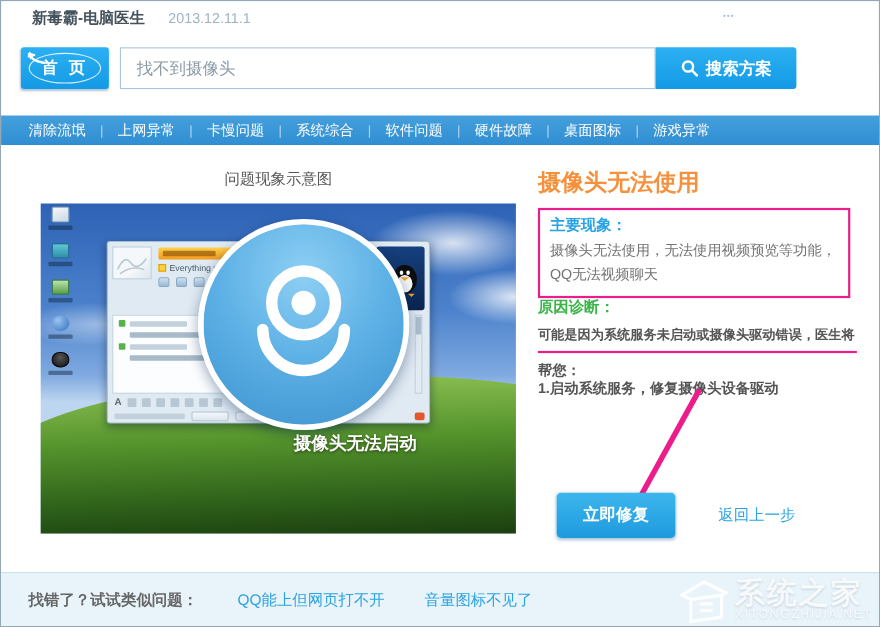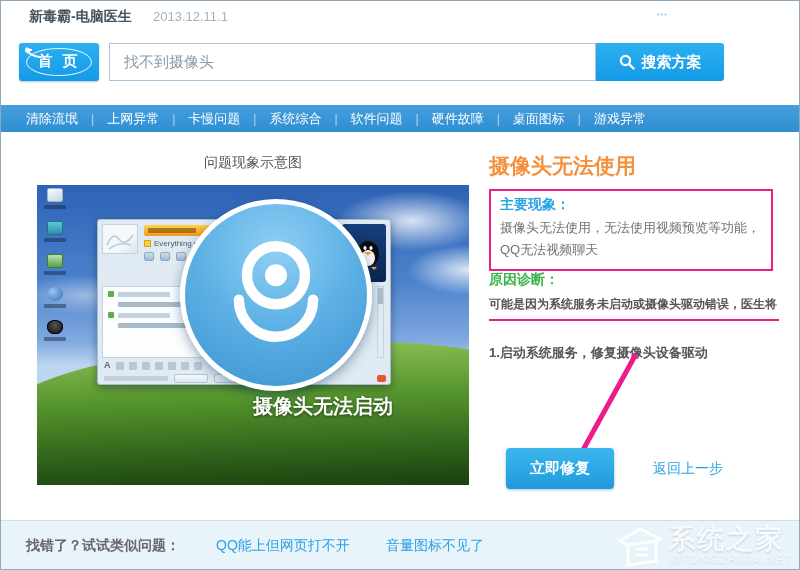--- a/index.html
+++ b/index.html
@@ -84,21 +84,21 @@
   .qq-fmt .a{font-size:9px;color:#5a6b78;font-weight:bold;line-height:9px;}
   .fmt-ico{width:8px;height:8px;background:#b7c7d4;border-radius:1px;}
   .qq-bottom{position:absolute;left:6px;top:153px;width:282px;height:10px;display:flex;align-items:center;gap:6px;}
   .pill{width:34px;height:9px;background:linear-gradient(180deg,#f4f8fb,#dce7ef);border:1px solid #b4c6d4;border-radius:2px;}
   .qq-phone{width:9px;height:7px;background:#e4572e;border-radius:2px;margin-left:auto;}
   
   .cam-circle{position:absolute;left:143px;top:14px;width:192px;height:192px;border-radius:50%;
     border:5px solid #fff;background:radial-gradient(circle at 50% 25%,#8ecff4 0%,#5cb0e5 48%,#3c92cf 100%);
     box-shadow:0 4px 12px rgba(0,40,80,.4);display:flex;align-items:center;justify-content:center;}
   .fig-caption{position:absolute;left:206px;top:208px;width:160px;text-align:center;
-    font-size:20px;font-weight:bold;color:#fff;text-shadow:0 1px 3px rgba(0,0,0,.55);}
+    font-size:16px;font-weight:bold;color:#fff;text-shadow:0 1px 3px rgba(0,0,0,.55);}
   
   .sol-title{position:absolute;left:488px;top:20px;font-size:21px;font-weight:bold;color:#f5913d;}
   .symptom-box{position:absolute;left:488px;top:57px;width:284px;border:2px solid #ec1d8a;padding:5px 9px 8px;}
   .label-blue{font-size:14px;font-weight:bold;color:#29a3e4;margin-bottom:3px;}
   .symptom-text{font-size:13px;color:#737373;line-height:1.7;}
   .label-green{position:absolute;left:488px;top:139px;font-size:14px;font-weight:bold;color:#3bb44a;}
   .diag{position:absolute;left:488px;top:163px;width:290px;font-size:12px;font-weight:bold;color:#555;line-height:1.6;}
   .diag .u1{display:block;white-space:nowrap;border-bottom:2px solid #ec1d8a;padding-bottom:5px;}
   .diag .u2{display:block;margin-top:6px;font-size:13px;}
   .step1{position:absolute;left:488px;top:212px;font-size:13px;font-weight:bold;color:#555;}
@@ -316,20 +316,21 @@
 
     <div class="symptom-box">
       <div class="label-blue">主要现象：</div>
       <div class="symptom-text">摄像头无法使用，无法使用视频预览等功能，QQ无法视频聊天</div>
     </div>
 
     <div class="label-green">原因诊断：</div>
 
     <div class="diag">
       <span class="u1">可能是因为系统服务未启动或摄像头驱动错误，医生将</span>
+      <span class="u2">帮您：</span>
     </div>
 
     <div class="step1">1.启动系统服务，修复摄像头设备驱动</div>
 
     <svg class="annot-arrow" width="110" height="136" viewBox="0 0 110 136">
       <path d="M95 6 L42 102" stroke="#ec1d8a" stroke-width="5"></path>
       <path d="M30 122 L31 100 L48 110 Z" fill="#ec1d8a"></path>
     </svg>
 
     <button class="fix-btn">立即修复</button>

